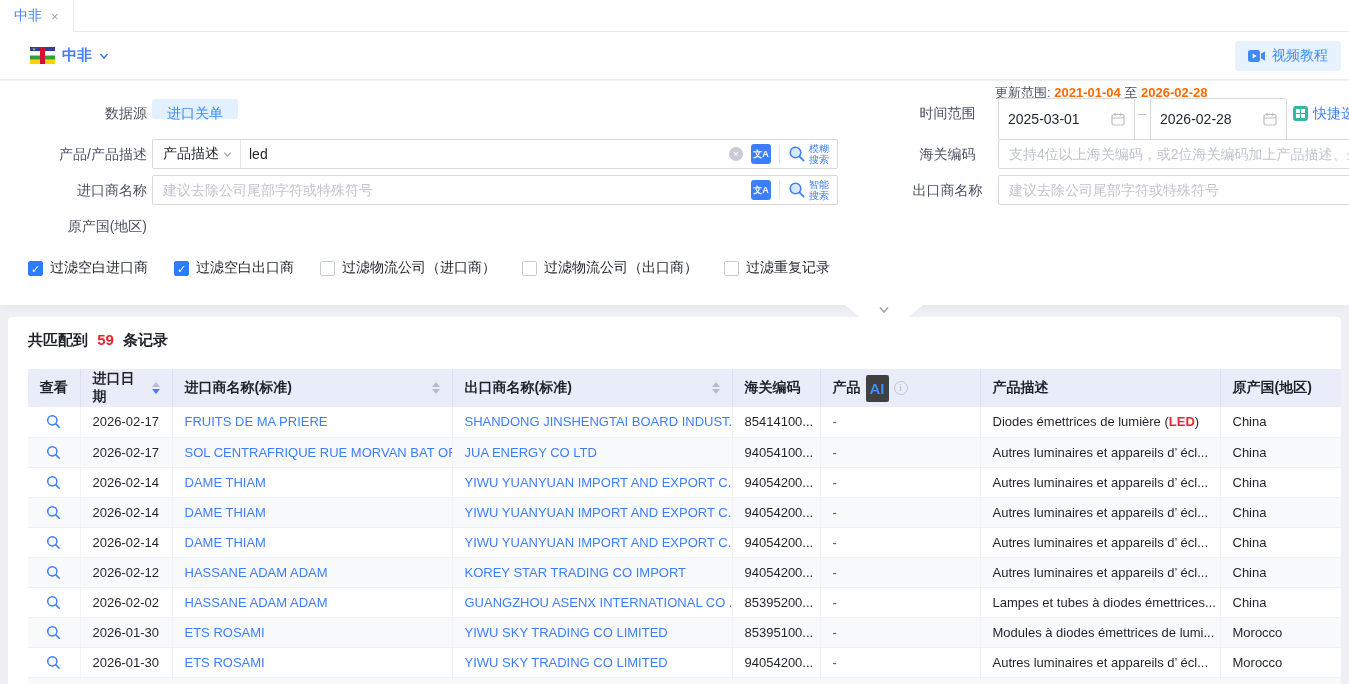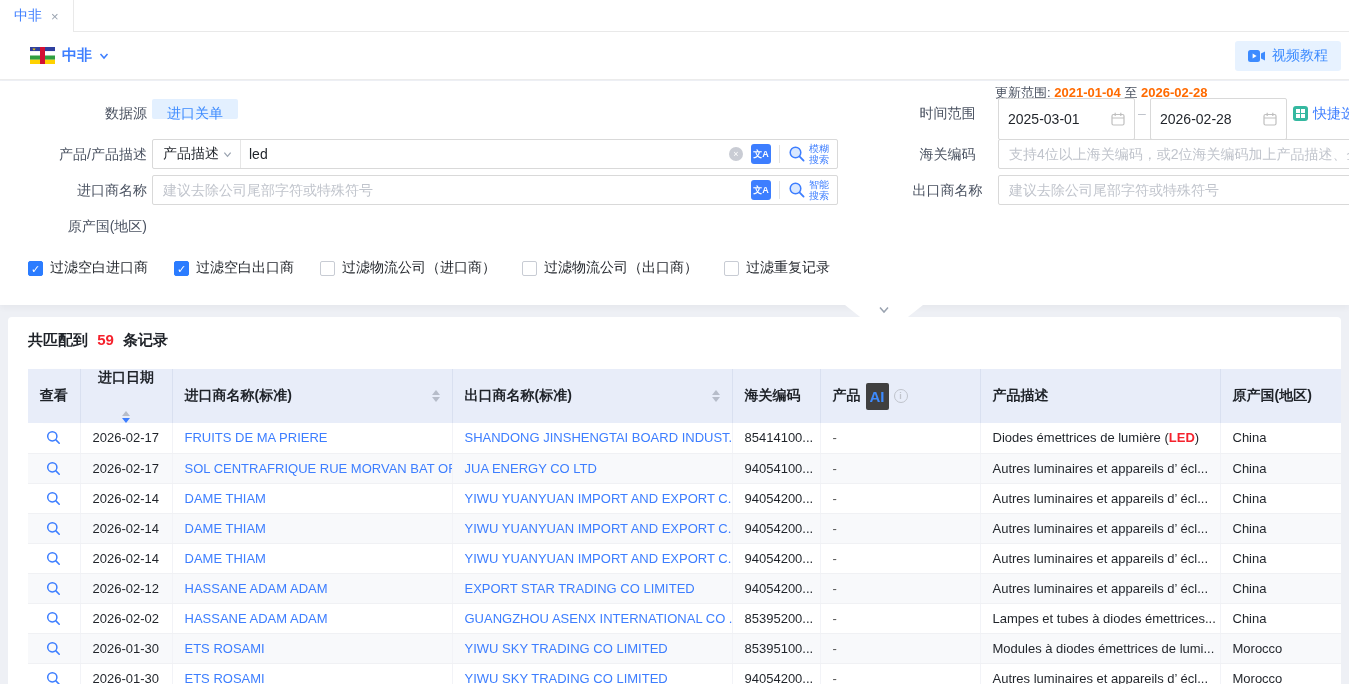--- a/index.html
+++ b/index.html
@@ -65,21 +65,21 @@
   
   .results-panel { position:absolute; top:317px; left:8px; right:8px; height:400px; background:#fff; border-radius:4px 4px 0 0; padding:14px 0 0 20px; overflow:hidden; }
   .count-line { font-size:15px; font-weight:bold; color:#1f2329; }
   .count-line .num { color:#f5222d; margin:0 5px; }
 
   table { border-collapse:collapse; table-layout:fixed; width:1342px; margin-top:19px; }
   thead th { background:#e8edf9; height:38px; font-size:14px; font-weight:bold; color:#1f2329; text-align:left; padding:0 12px; border-right:1px solid #d9e0f0; }
   thead th:last-child { border-right:none; }
   th.center { text-align:center; padding:0; }
   .th-flex { display:flex; align-items:center; justify-content:space-between; }
-  .th-flex.tight { justify-content:flex-start; gap:24px;flex-direction:column; }
+  .th-flex.tight { justify-content:flex-start; gap:13px; }
   .sorters { display:inline-flex; flex-direction:column; line-height:0; }
   .car { width:0; height:0; border-left:4px solid transparent; border-right:4px solid transparent; }
   .car.up { border-bottom:5px solid #b6bcc9; }
   .car.dn { border-top:5px solid #b6bcc9; margin-top:2px; }
   .car.dn.active { border-top-color:#3d7eff; }
   .ai-badge { background:#404040; color:#3d8bff; font-size:15px; font-weight:bold; border-radius:2px; padding:5px 4px; }
   .info-ic { width:14px; height:14px; border:1px solid #c0c4cc; border-radius:50%; color:#c0c4cc; font-size:9px; line-height:12px; text-align:center; display:inline-block; font-style:normal; }
   .hdr-prod { display:flex; align-items:center; gap:5px; }
 
   tbody td { height:30px; font-size:13px; padding:0 12px; border-bottom:1px solid #f0f1f4; border-right:1px solid #f2f3f7; white-space:nowrap; overflow:hidden; background:transparent; }
@@ -395,21 +395,21 @@
     <td class="c-view">
       <span class="view-btn">
         <svg width="15" height="15" viewBox="0 0 15 15">
           <circle cx="6.3" cy="6.3" r="4.6" fill="none" stroke="#3d7eff" stroke-width="1.5"></circle>
           <line x1="9.9" y1="9.9" x2="13.2" y2="13.2" stroke="#3d7eff" stroke-width="1.6" stroke-linecap="round"></line>
         </svg>
       </span>
     </td>
     <td class="c-date">2026-02-12</td>
     <td><span class="link">HASSANE ADAM ADAM</span></td>
-    <td><span class="link">EXPORT STAR TRADING CO LIMITED</span></td>
+    <td><span class="link">KOREY STAR TRADING CO IMPORT</span></td>
     <td>94054200...</td>
     <td class="c-prod">-</td>
     <td><span>Autres luminaires et appareils d’ écl...</span><span class="hl"></span><span></span></td>
     <td>China</td>
   </tr>
           <tr>
     <td class="c-view">
       <span class="view-btn">
         <svg width="15" height="15" viewBox="0 0 15 15">
           <circle cx="6.3" cy="6.3" r="4.6" fill="none" stroke="#3d7eff" stroke-width="1.5"></circle>

